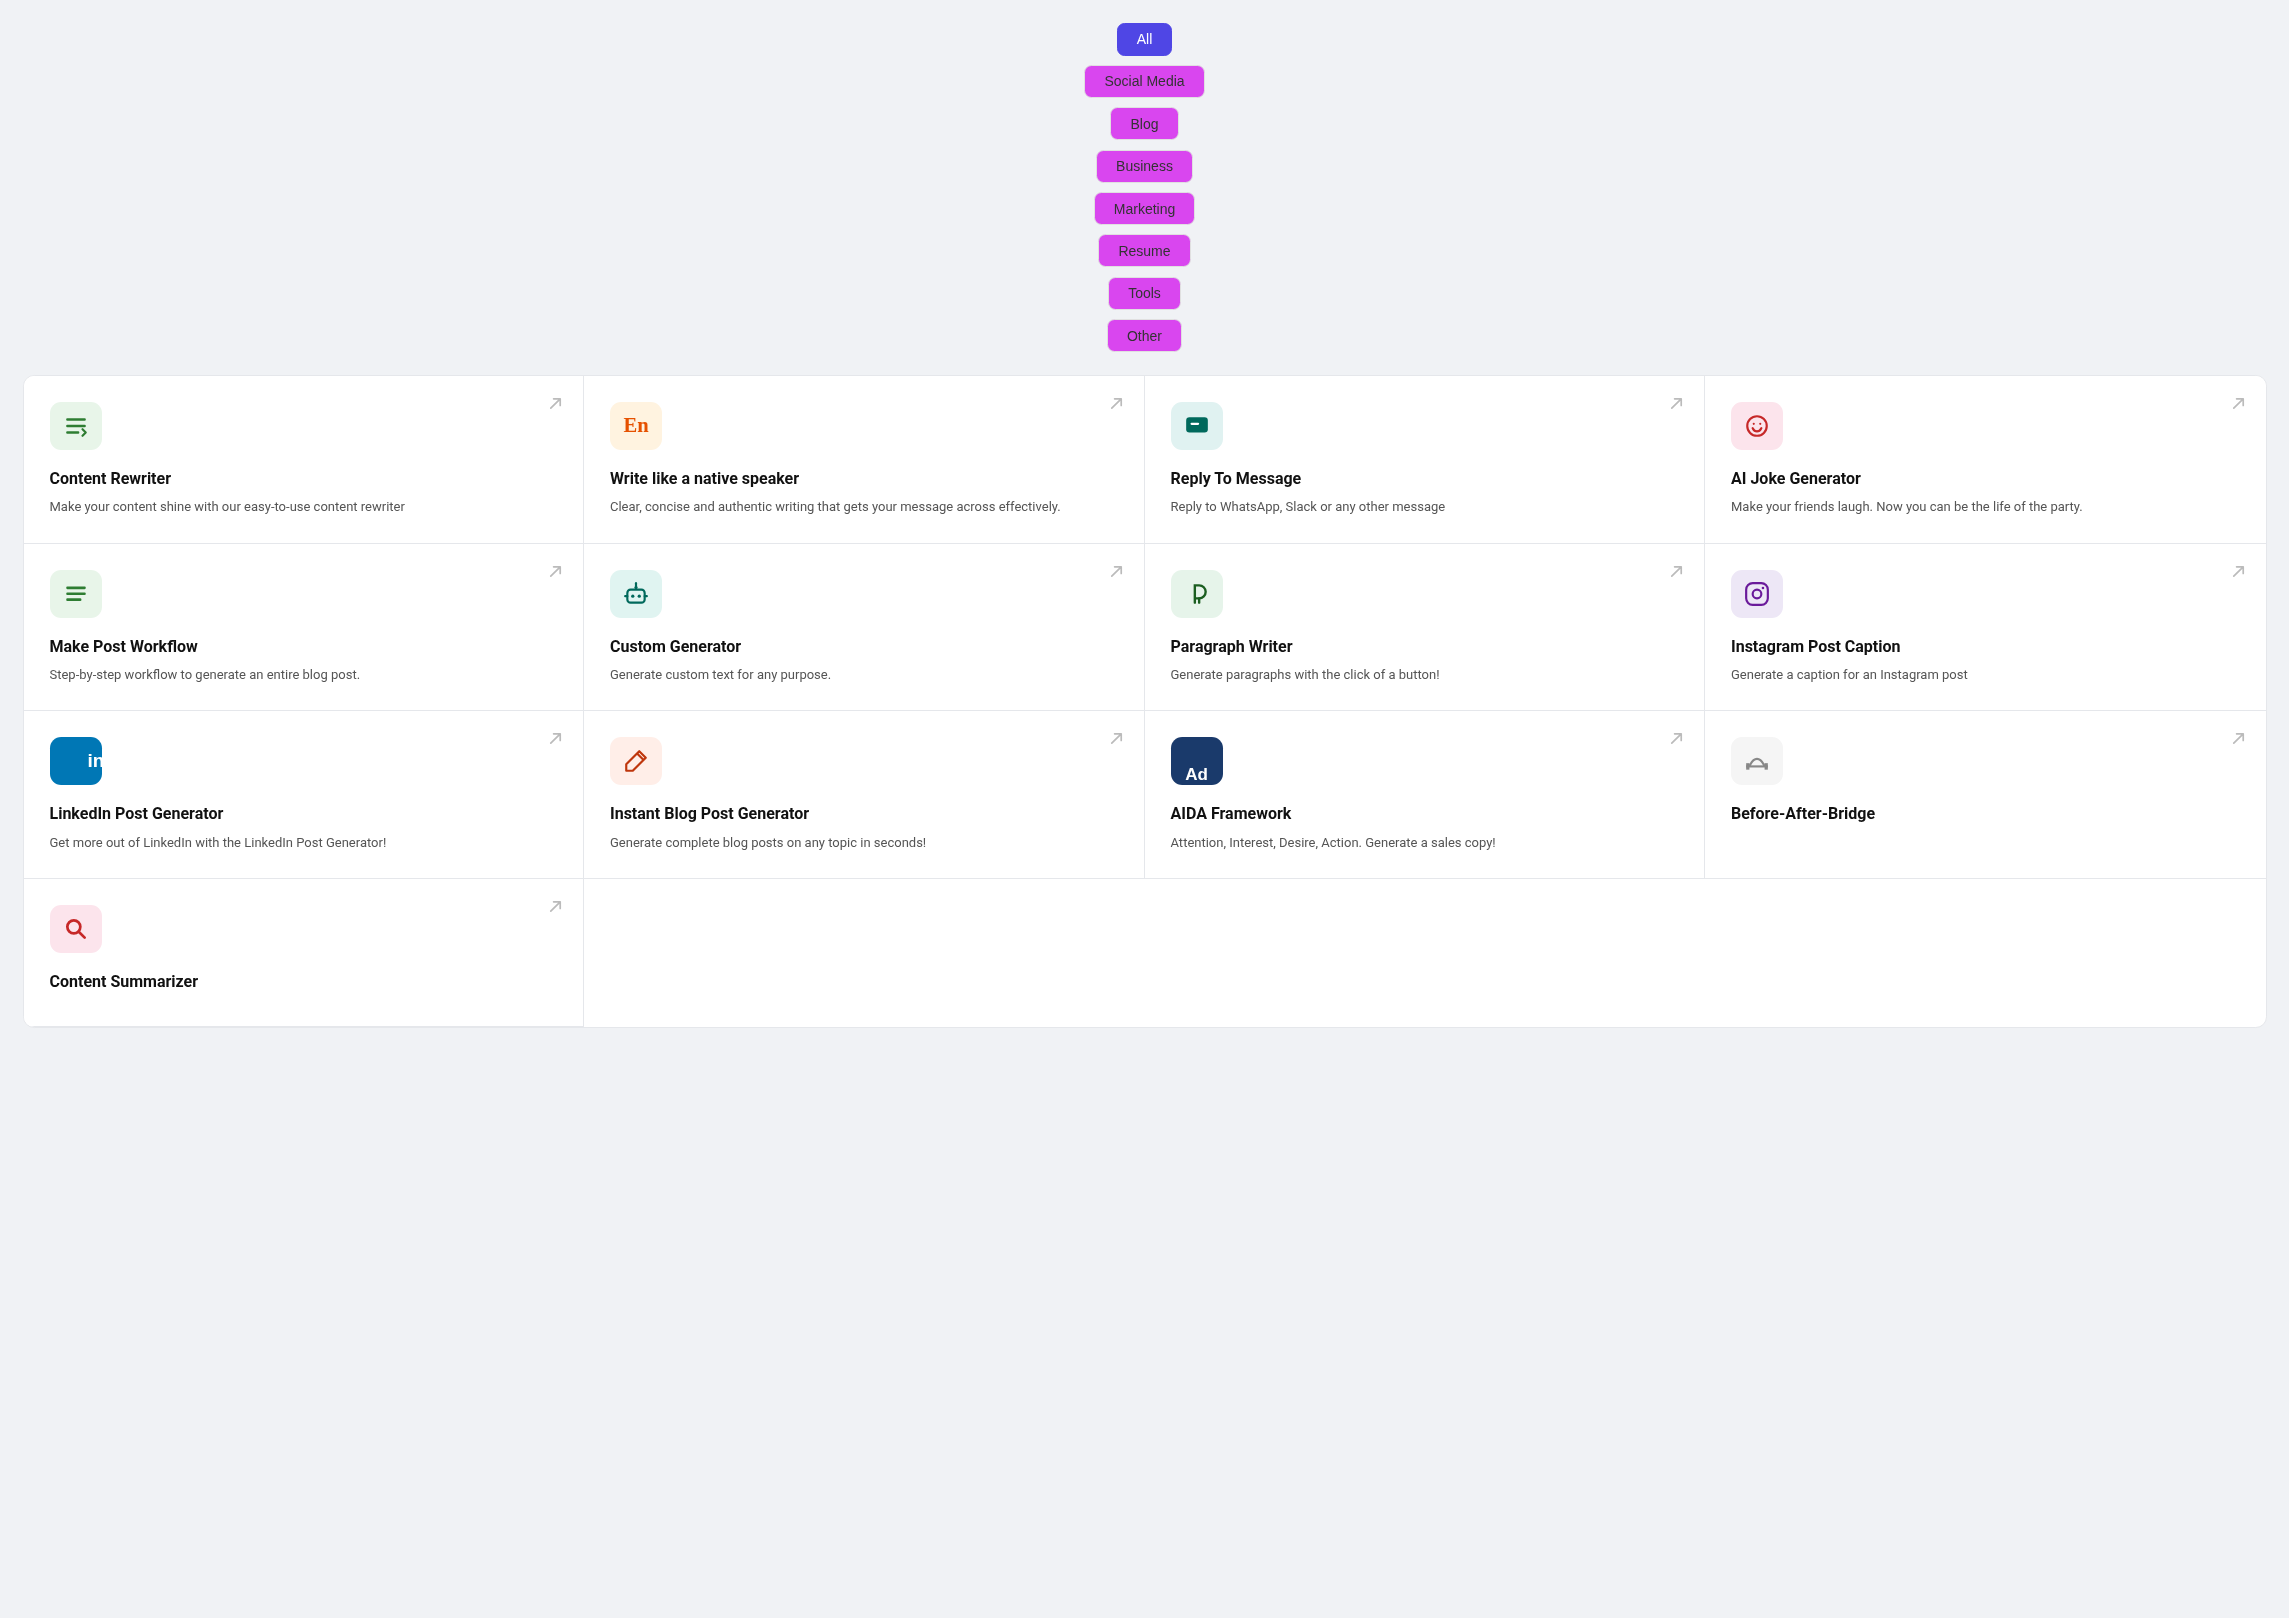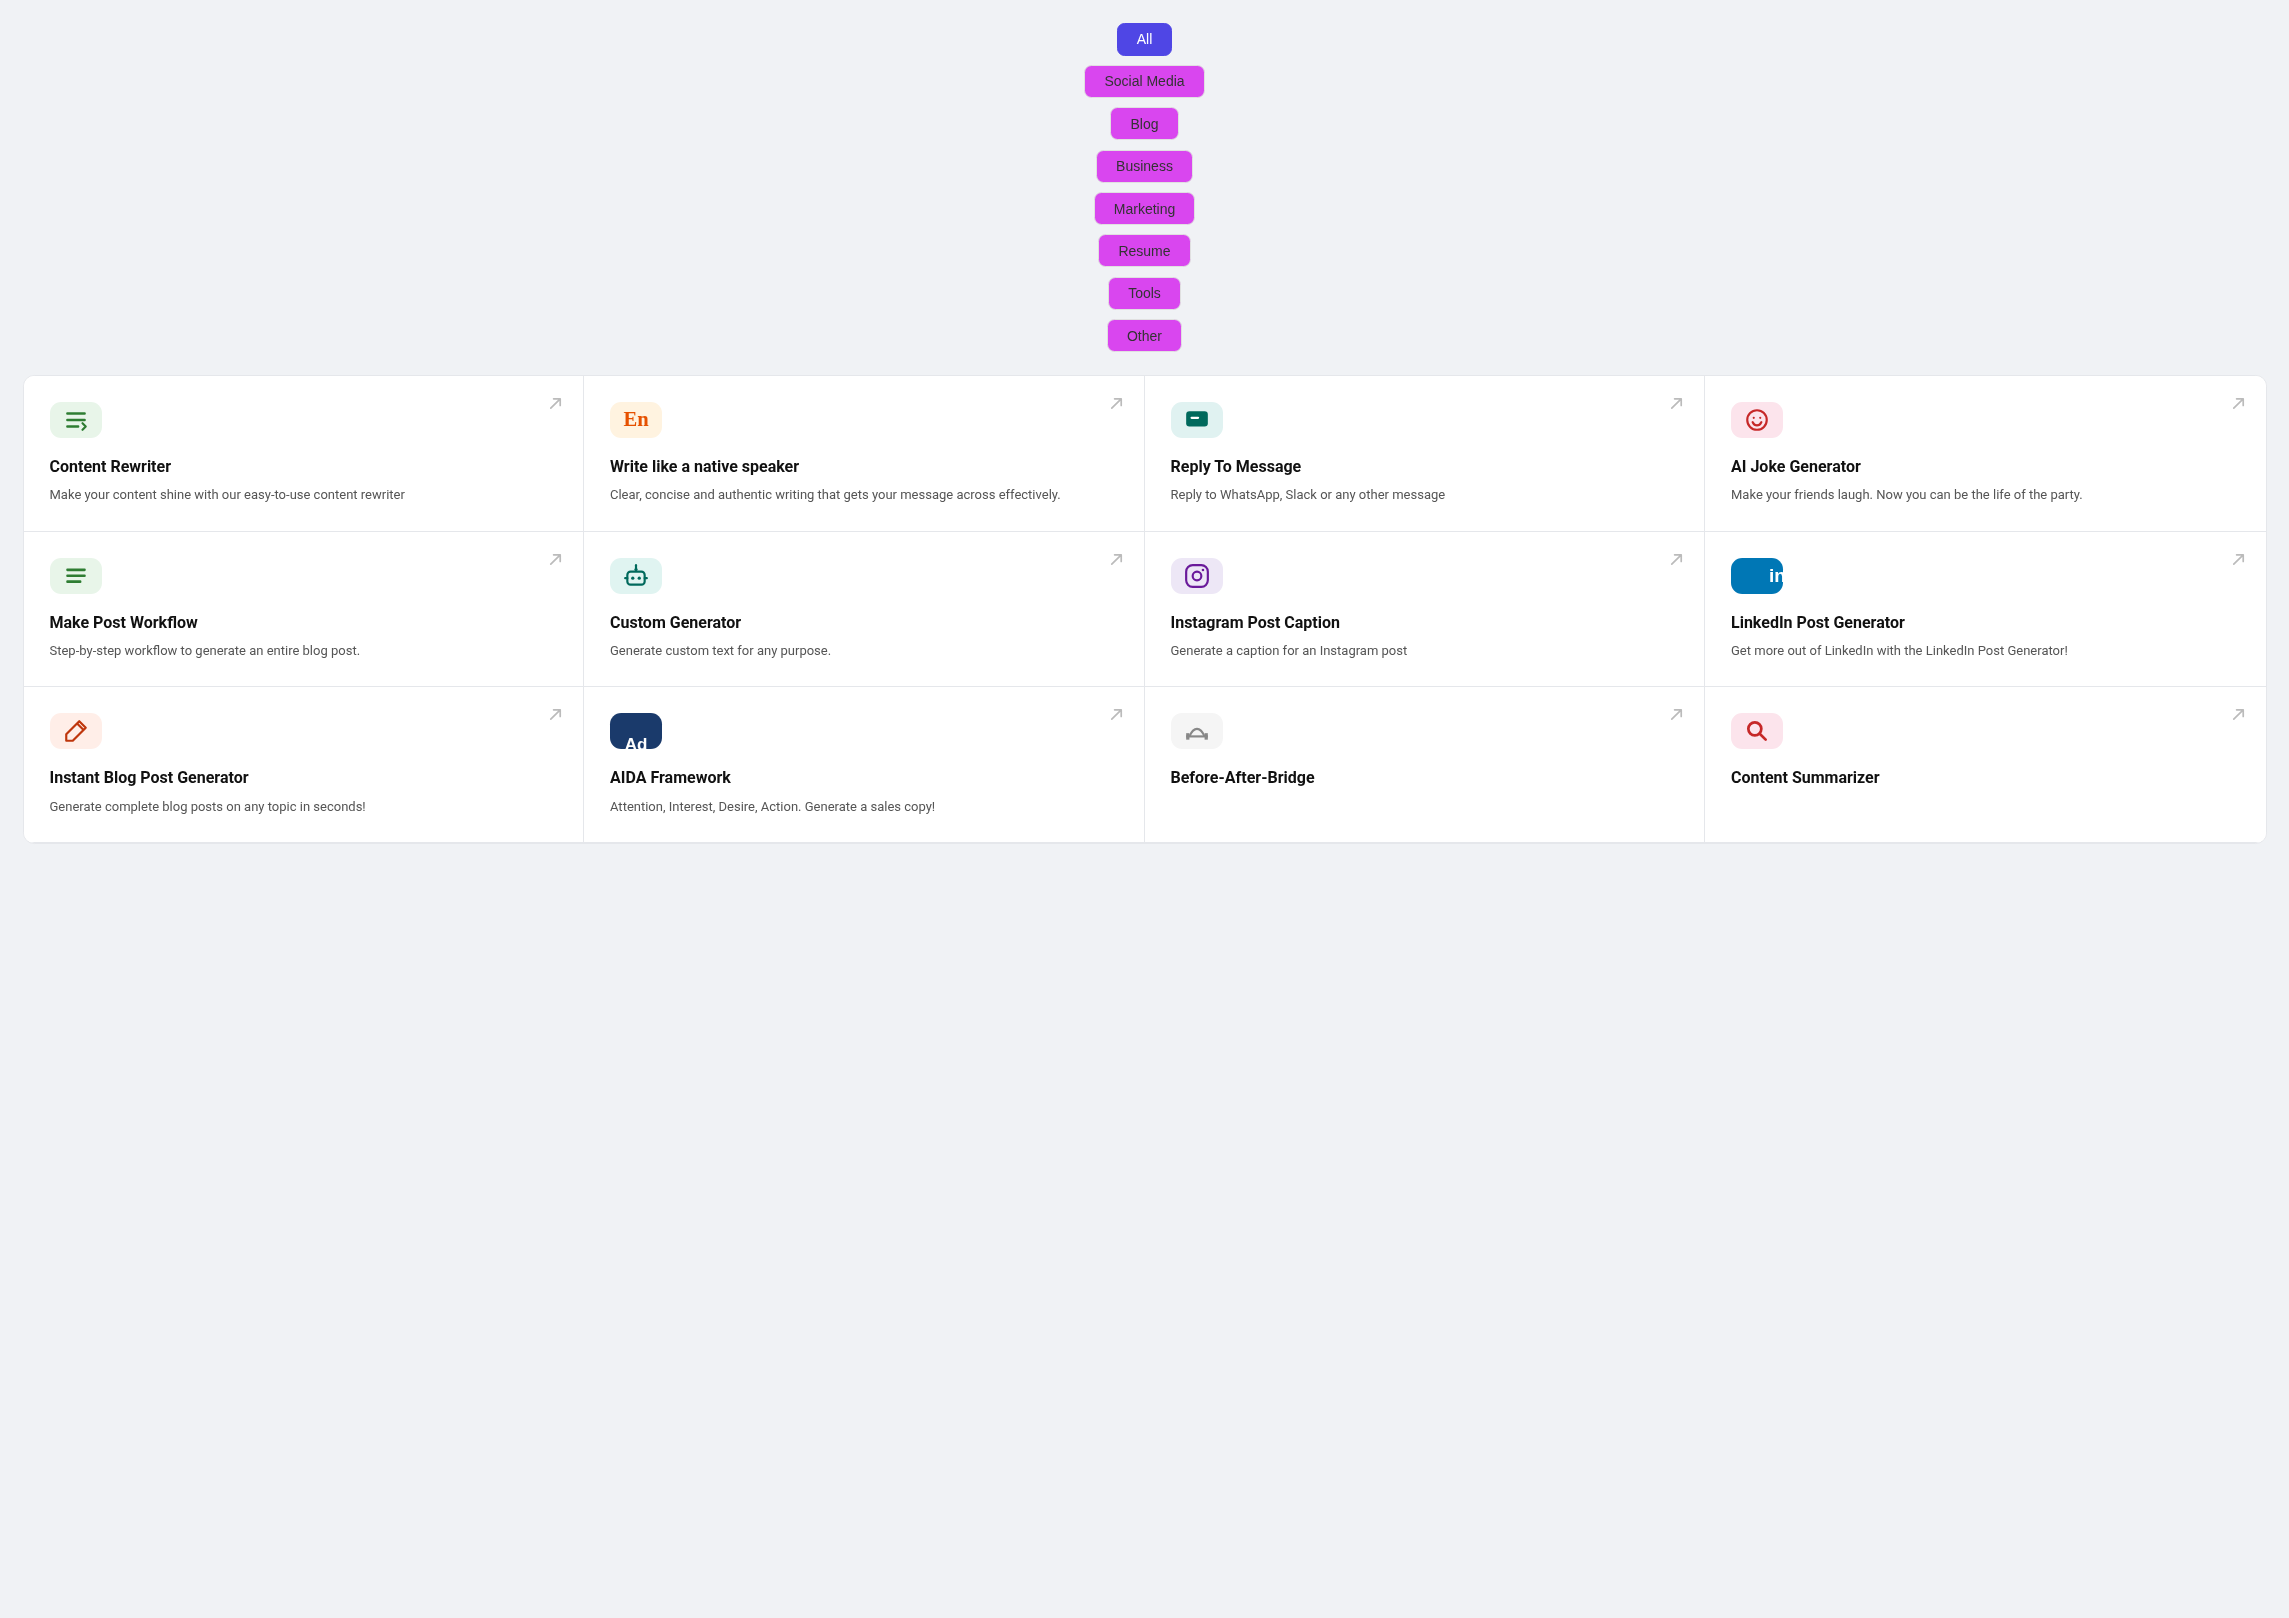--- a/index.html
+++ b/index.html
@@ -58,21 +58,21 @@
     .card-arrow {
       position: absolute;
       top: 19px;
       right: 19px;
       color: #c0c0c0;
       font-size: 17px;
       line-height: 1;
     }
     .card-icon-wrap {
       width: 52px;
-      height: 36px;
+      height: 48px;
       border-radius: 11.2px;
       display: flex;
       align-items: center;
       justify-content: center;
       margin-bottom: 19px;
       font-size: 22.5px;
     }
     .card-title {
       font-size: 16px;
       font-weight: 700;
@@ -202,20 +202,33 @@
             <path d="M4 14H2M22 14h-2" stroke="#00695c" stroke-width="2" stroke-linecap="round"></path>
           </svg>
         </div>
         <div class="card-title">Custom Generator</div>
         <div class="card-desc">Generate custom text for any purpose.</div>
       </div>
       <div class="card">
         <div class="card-arrow"><svg width="17" height="17" viewBox="0 0 18 18" fill="none">
             <path d="M4 14L14 4M14 4H7M14 4V11" stroke="#bbb" stroke-width="1.8" stroke-linecap="round" stroke-linejoin="round"></path>
           </svg></div>
+        <div class="card-icon-wrap bg-green3-light">
+          <svg viewBox="0 0 24 24" fill="#1b5e20" width="26" height="26">
+            <path d="M10 4h4a6 6 0 010 12H10V4zM10 16v4" stroke="#1b5e20" stroke-width="2.2" stroke-linecap="round" fill="none"></path>
+            <line x1="14" y1="16" x2="14" y2="20" stroke="#1b5e20" stroke-width="2.2" stroke-linecap="round"></line>
+          </svg>
+        </div>
+        <div class="card-title">Paragraph Writer</div>
+        <div class="card-desc">Generate paragraphs with the click of a button!</div>
+      </div>
+      <div class="card">
+        <div class="card-arrow"><svg width="17" height="17" viewBox="0 0 18 18" fill="none">
+            <path d="M4 14L14 4M14 4H7M14 4V11" stroke="#bbb" stroke-width="1.8" stroke-linecap="round" stroke-linejoin="round"></path>
+          </svg></div>
         <div class="card-icon-wrap bg-purple-light">
           <svg viewBox="0 0 24 24" fill="none" width="26" height="26">
             <rect x="2" y="2" width="20" height="20" rx="6" stroke="#6a1a9a" stroke-width="2"></rect>
             <circle cx="12" cy="12" r="4" stroke="#6a1a9a" stroke-width="2"></circle>
             <circle cx="17.5" cy="6.5" r="1.2" fill="#6a1a9a"></circle>
           </svg>
         </div>
         <div class="card-title">Instagram Post Caption</div>
         <div class="card-desc">Generate a caption for an Instagram post</div>
       </div>

